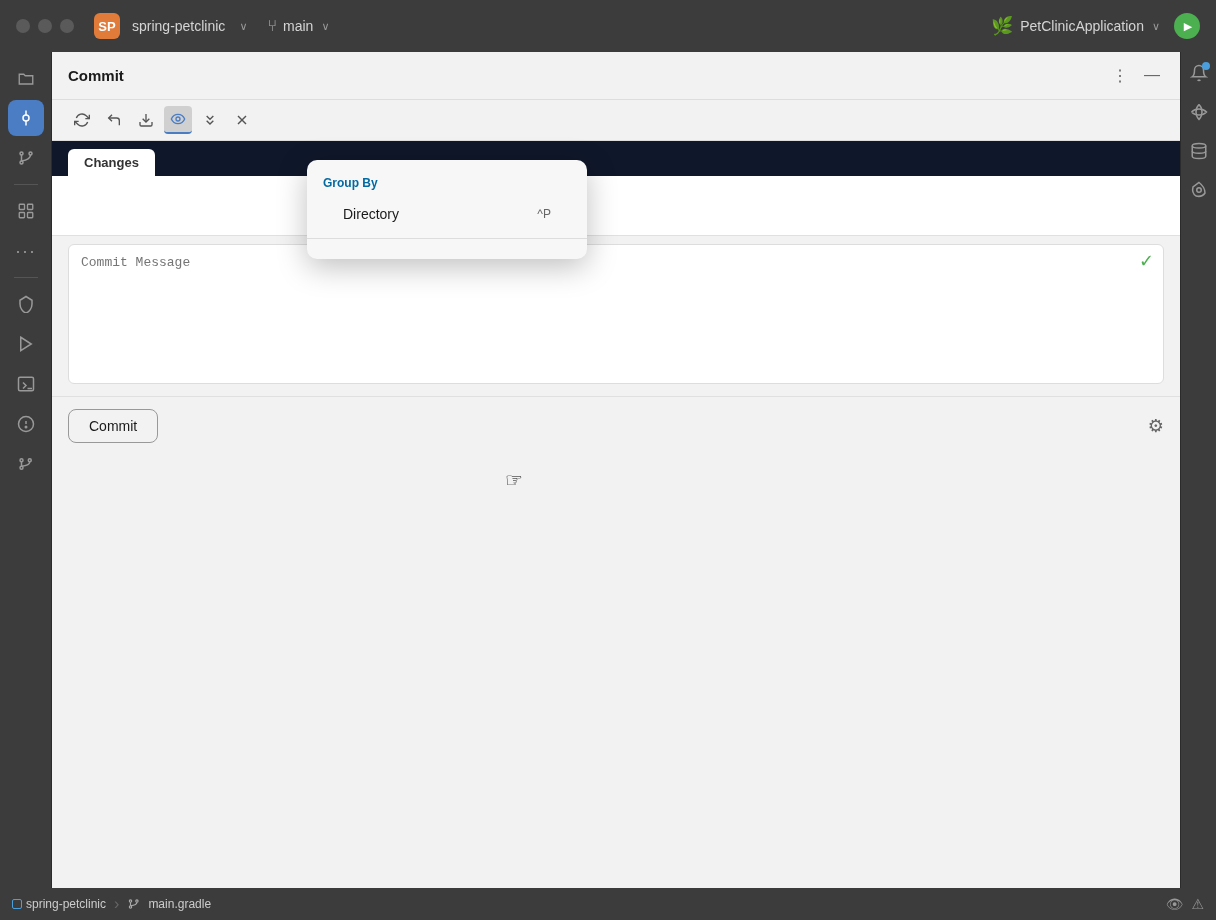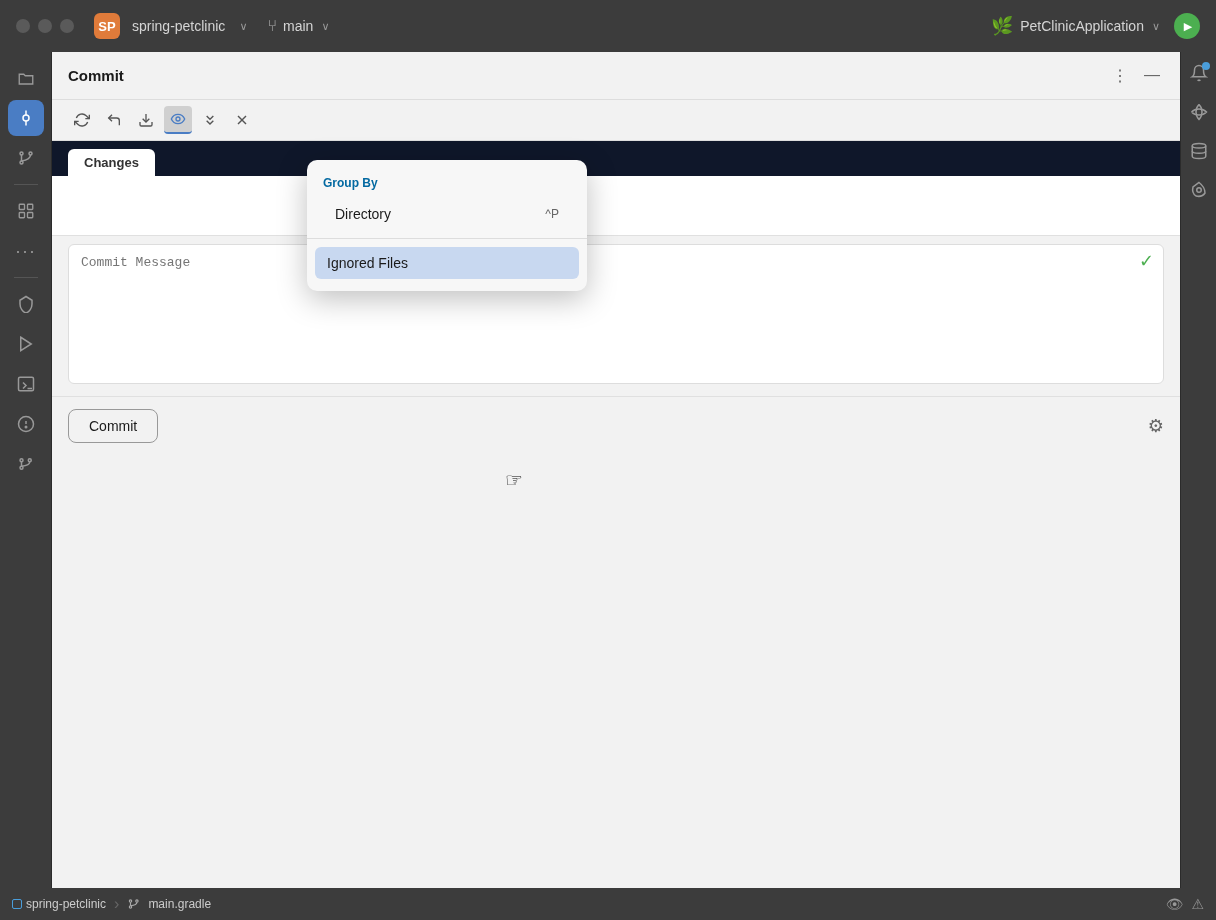--- a/index.html
+++ b/index.html
@@ -391,21 +391,21 @@
     .dropdown-section-label {
       font-size: 12px;
       font-weight: 600;
       color: #0369a1;
       padding: 4px 16px 8px;
     }
     .dropdown-item {
       display: flex;
       align-items: center;
       justify-content: space-between;
-      padding: 8px 28px;
+      padding: 8px 36px;
       cursor: pointer;
       font-size: 14px;
       color: #1a1a1a;
     }
     .dropdown-item.highlighted {
       background: #c8d8f0;
       border-radius: 6px;
       margin: 0 8px;
       padding: 8px 12px;
     }
@@ -574,23 +574,20 @@
         </svg>
       </button>
 
       <div class="dropdown-popup">
         <div class="dropdown-section-label">Group By</div>
         <div class="dropdown-item">
           <span>Directory</span>
           <span class="shortcut">^P</span>
         </div>
         <div class="dropdown-divider"></div>
-        <div class="dropdown-item highlighted">
-          <span>Ignored Files</span>
-        </div>
       </div>
     </div>
 
     <div class="changes-tabs">
       <button class="tab-btn active">Changes</button>
     </div>
 
     <div class="changes-area" style="min-height: 60px; max-height: 60px; border-bottom:1px solid #e0e0e0;">
     </div>
 

